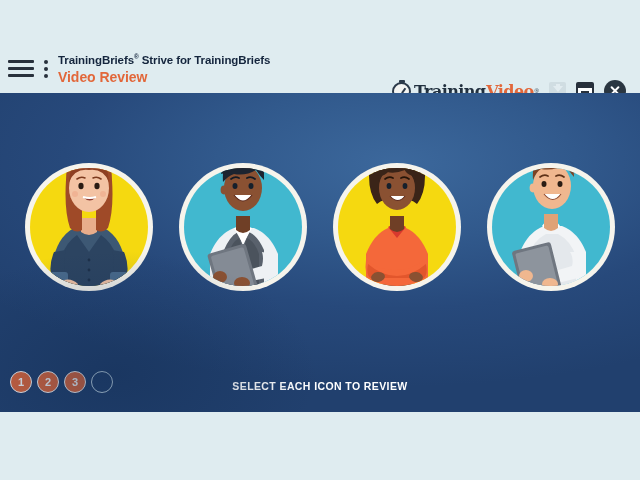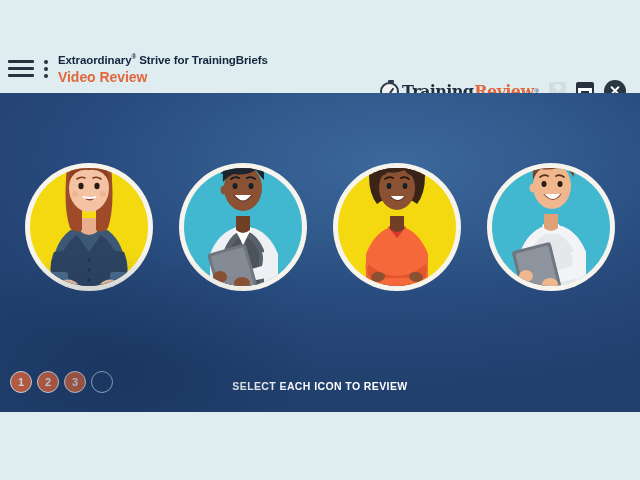--- a/index.html
+++ b/index.html
@@ -177,31 +177,31 @@
         <span></span>
       </div>
 
       <div class="kebab">
         <i></i>
         <i></i>
         <i></i>
       </div>
 
       <div class="titles">
-        <div class="title-main"><span>Extraordinary</span><sup>®</sup><span> Strive for TrainingBriefs</span></div>
+        <div class="title-main"><span>TrainingBriefs</span><sup>®</sup><span> Strive for TrainingBriefs</span></div>
         <div class="title-sub">Video Review</div>
       </div>
     </div>
 
     <div class="hdr-right">
 
       <div class="logo">
         <div class="logo-mark"></div>
         <span class="logo-txt logo-training">Training</span>
-          <span class="logo-txt logo-briefs">Review</span>
+          <span class="logo-txt logo-briefs">Video</span>
           <span class="logo-reg">®</span>
       </div>
 
       <div class="icon-btn">
         <div class="icon-download">
           <div class="body"></div>
           <div class="stem"></div>
           <div class="arrow"></div>
         </div>
       </div>

